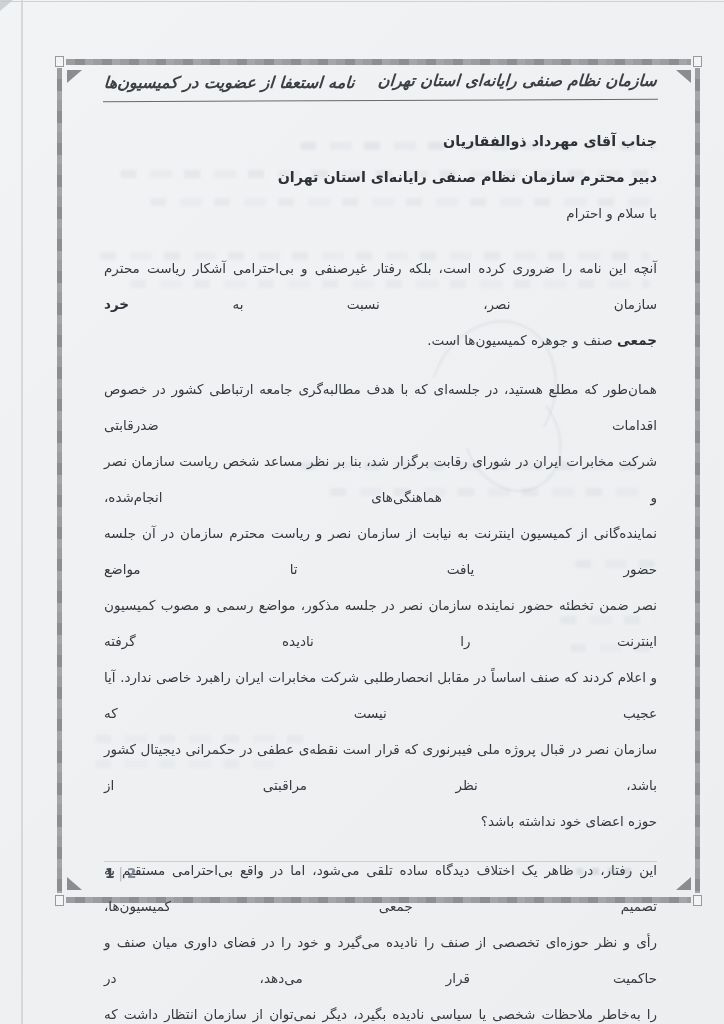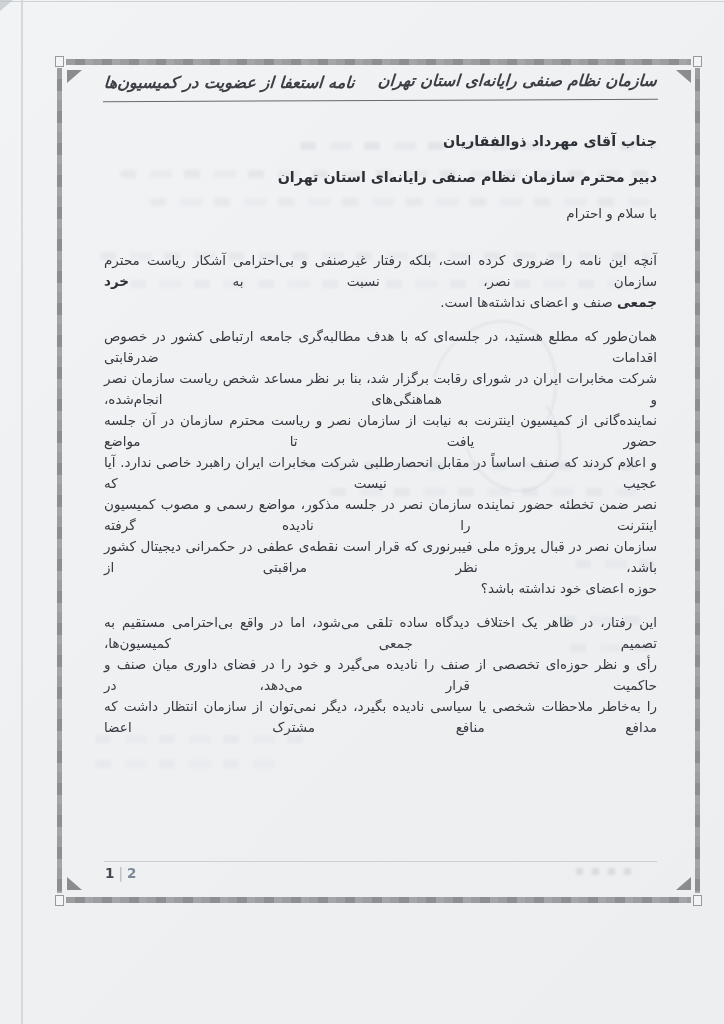--- a/index.html
+++ b/index.html
@@ -32,21 +32,21 @@
     font-size:16px;color:#3c4045;letter-spacing:.2px;transform:skewX(-4deg);}
   .hdr-left{position:absolute;left:104px;top:73px;direction:rtl;font-style:italic;font-weight:600;
     font-size:16px;color:#3c4045;letter-spacing:.2px;transform:skewX(-4deg);}
   .hdr-rule{position:absolute;left:103px;top:100px;width:555px;height:1.4px;background:#676a6e;transform:rotate(-0.25deg);}
   
   .letter{position:absolute;left:104px;top:129px;width:553px;direction:rtl;text-align:right;
     color:#363a40;font-size:13.5px;}
   .rcp{font-weight:bold;font-size:14.3px;line-height:25px;margin-bottom:11px;color:#2d3136;}
   .sal{line-height:25px;margin-bottom:24px;}
   .para{margin-bottom:13px;}
-  .para .line{line-height:21px;text-align:justify;text-align-last:justify;}
+  .para .line{line-height:36px;text-align:justify;text-align-last:justify;}
   .para .line.last{text-align-last:right;}
   .seg.b{font-weight:bold;color:#2d3136;}
   
   .ft-rule{position:absolute;left:104px;top:861px;width:553px;height:1px;background:#ccd0d4;}
   .ft-num{position:absolute;left:105px;top:865px;direction:ltr;font-size:13.5px;font-weight:bold;}
   .ft-num .cur{color:#43484f;}
   .ft-num .div{color:#b2b7be;font-weight:normal;padding:0 4px;}
   .ft-num .tot{color:#7e8897;}
   .ft-ghost{position:absolute;left:576px;top:868px;width:64px;height:7px;border-radius:3px;opacity:.5;
     filter:blur(1.2px);background:repeating-linear-gradient(90deg,rgba(125,135,152,.35) 0 7px,rgba(125,135,152,0) 7px 16px);}
@@ -110,28 +110,28 @@
   <div class="hdr-left">نامه استعفا از عضویت در کمیسیون‌ها</div>
   <div class="hdr-rule"></div>
 
   <div class="letter">
     <div class="rcp">جناب آقای مهرداد ذوالفقاریان</div>
     <div class="rcp">دبیر محترم سازمان نظام صنفی رایانه‌ای استان تهران</div>
     <div class="sal">با سلام و احترام</div>
     <div id="paragraphs-host">
         <div class="para">
           <div class="line"><span class="seg">آنچه این نامه را ضروری کرده است، بلکه رفتار غیرصنفی و بی‌احترامی آشکار ریاست محترم سازمان نصر، نسبت به </span><span class="seg b">خرد</span></div>
-          <div class="line last"><span class="seg b">جمعی</span><span class="seg"> صنف و اعضای نداشته‌ها است.</span></div>
+          <div class="line last"><span class="seg b">جمعی</span><span class="seg"> صنف و جوهره کمیسیون‌ها است.</span></div>
         </div>
         <div class="para">
           <div class="line"><span class="seg">همان‌طور که مطلع هستید، در جلسه‌ای که با هدف مطالبه‌گری جامعه ارتباطی کشور در خصوص اقدامات ضدرقابتی</span></div>
           <div class="line"><span class="seg">شرکت مخابرات ایران در شورای رقابت برگزار شد، بنا بر نظر مساعد شخص ریاست سازمان نصر و هماهنگی‌های انجام‌شده،</span></div>
           <div class="line"><span class="seg">نماینده‌گانی از کمیسیون اینترنت به نیابت از سازمان نصر و ریاست محترم سازمان در آن جلسه حضور یافت تا مواضع</span></div>
+          <div class="line"><span class="seg">نصر ضمن تخطئه حضور نماینده سازمان نصر در جلسه مذکور، مواضع رسمی و مصوب کمیسیون اینترنت را نادیده گرفته</span></div>
           <div class="line"><span class="seg">و اعلام کردند که صنف اساساً در مقابل انحصارطلبی شرکت مخابرات ایران راهبرد خاصی ندارد. آیا عجیب نیست که</span></div>
-          <div class="line"><span class="seg">نصر ضمن تخطئه حضور نماینده سازمان نصر در جلسه مذکور، مواضع رسمی و مصوب کمیسیون اینترنت را نادیده گرفته</span></div>
           <div class="line"><span class="seg">سازمان نصر در قبال پروژه ملی فیبرنوری که قرار است نقطه‌ی عطفی در حکمرانی دیجیتال کشور باشد، نظر مراقبتی از</span></div>
           <div class="line last"><span class="seg">حوزه اعضای خود نداشته باشد؟</span></div>
         </div>
         <div class="para">
           <div class="line"><span class="seg">این رفتار، در ظاهر یک اختلاف دیدگاه ساده تلقی می‌شود، اما در واقع بی‌احترامی مستقیم به تصمیم جمعی کمیسیون‌ها،</span></div>
           <div class="line"><span class="seg">رأی و نظر حوزه‌ای تخصصی از صنف را نادیده می‌گیرد و خود را در فضای داوری میان صنف و حاکمیت قرار می‌دهد، در</span></div>
           <div class="line"><span class="seg">را به‌خاطر ملاحظات شخصی یا سیاسی نادیده بگیرد، دیگر نمی‌توان از سازمان انتظار داشت که مدافع منافع مشترک اعضا</span></div>
           <div class="line last"></div>
         </div>
       </div>

